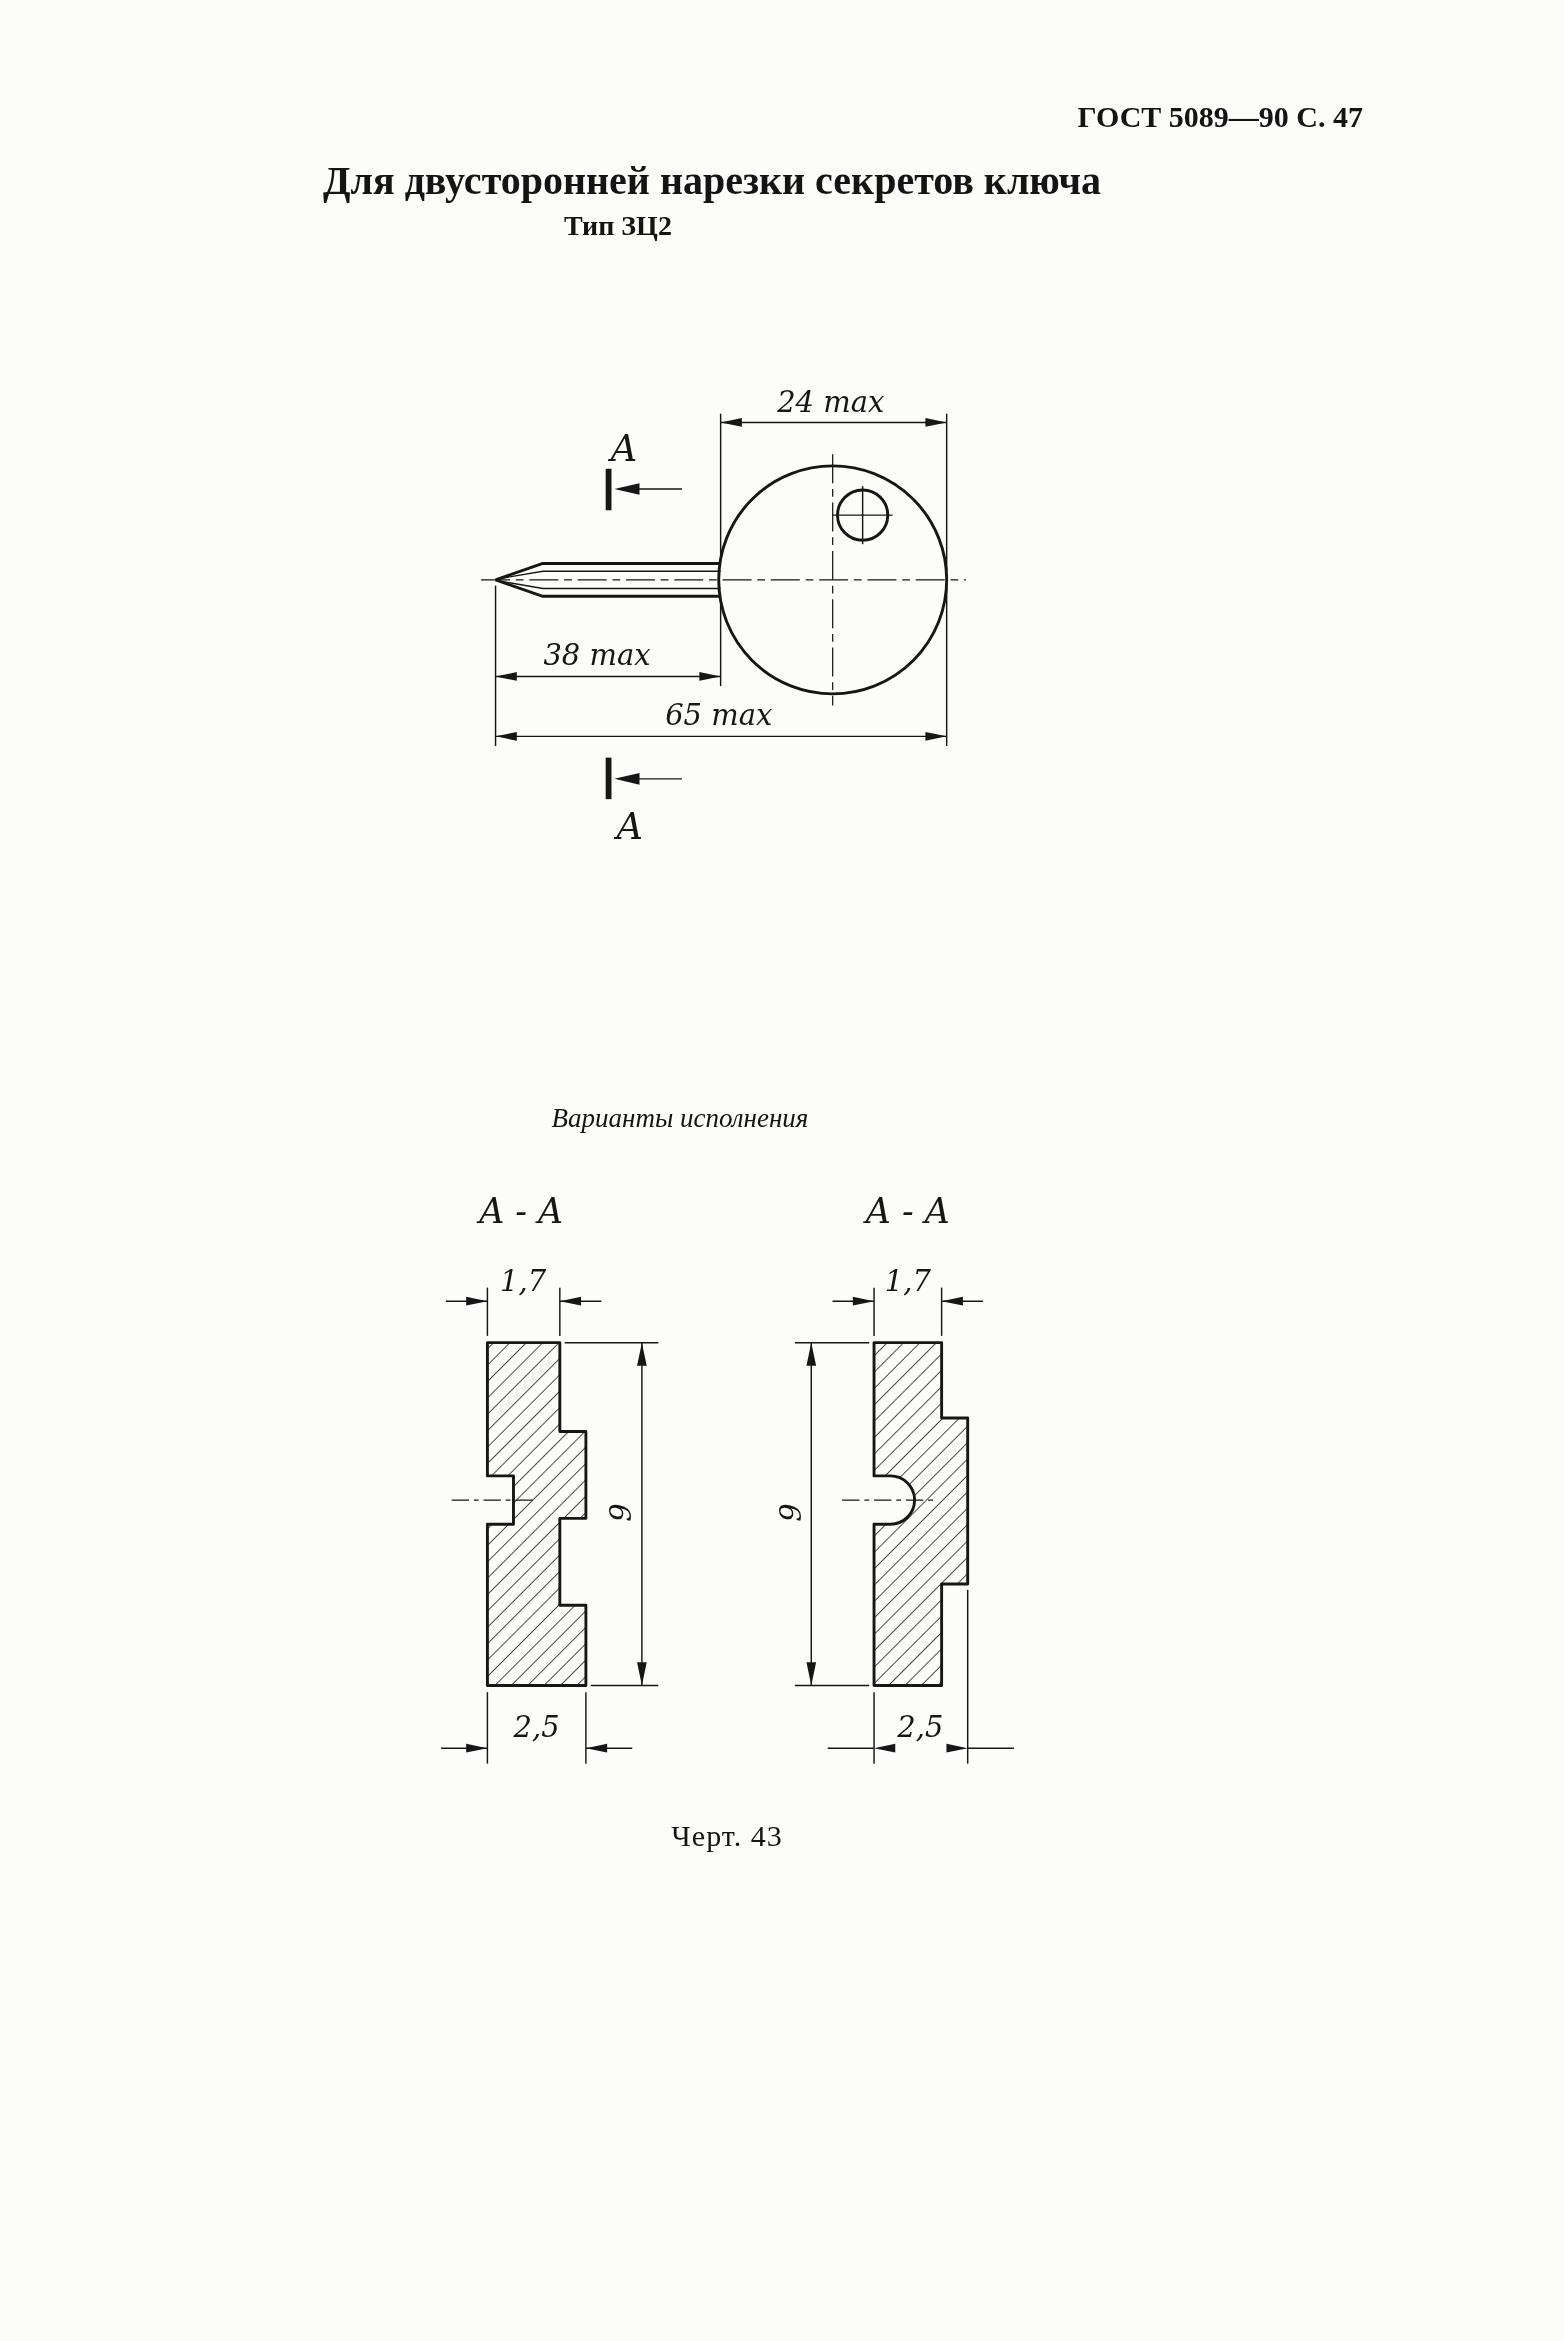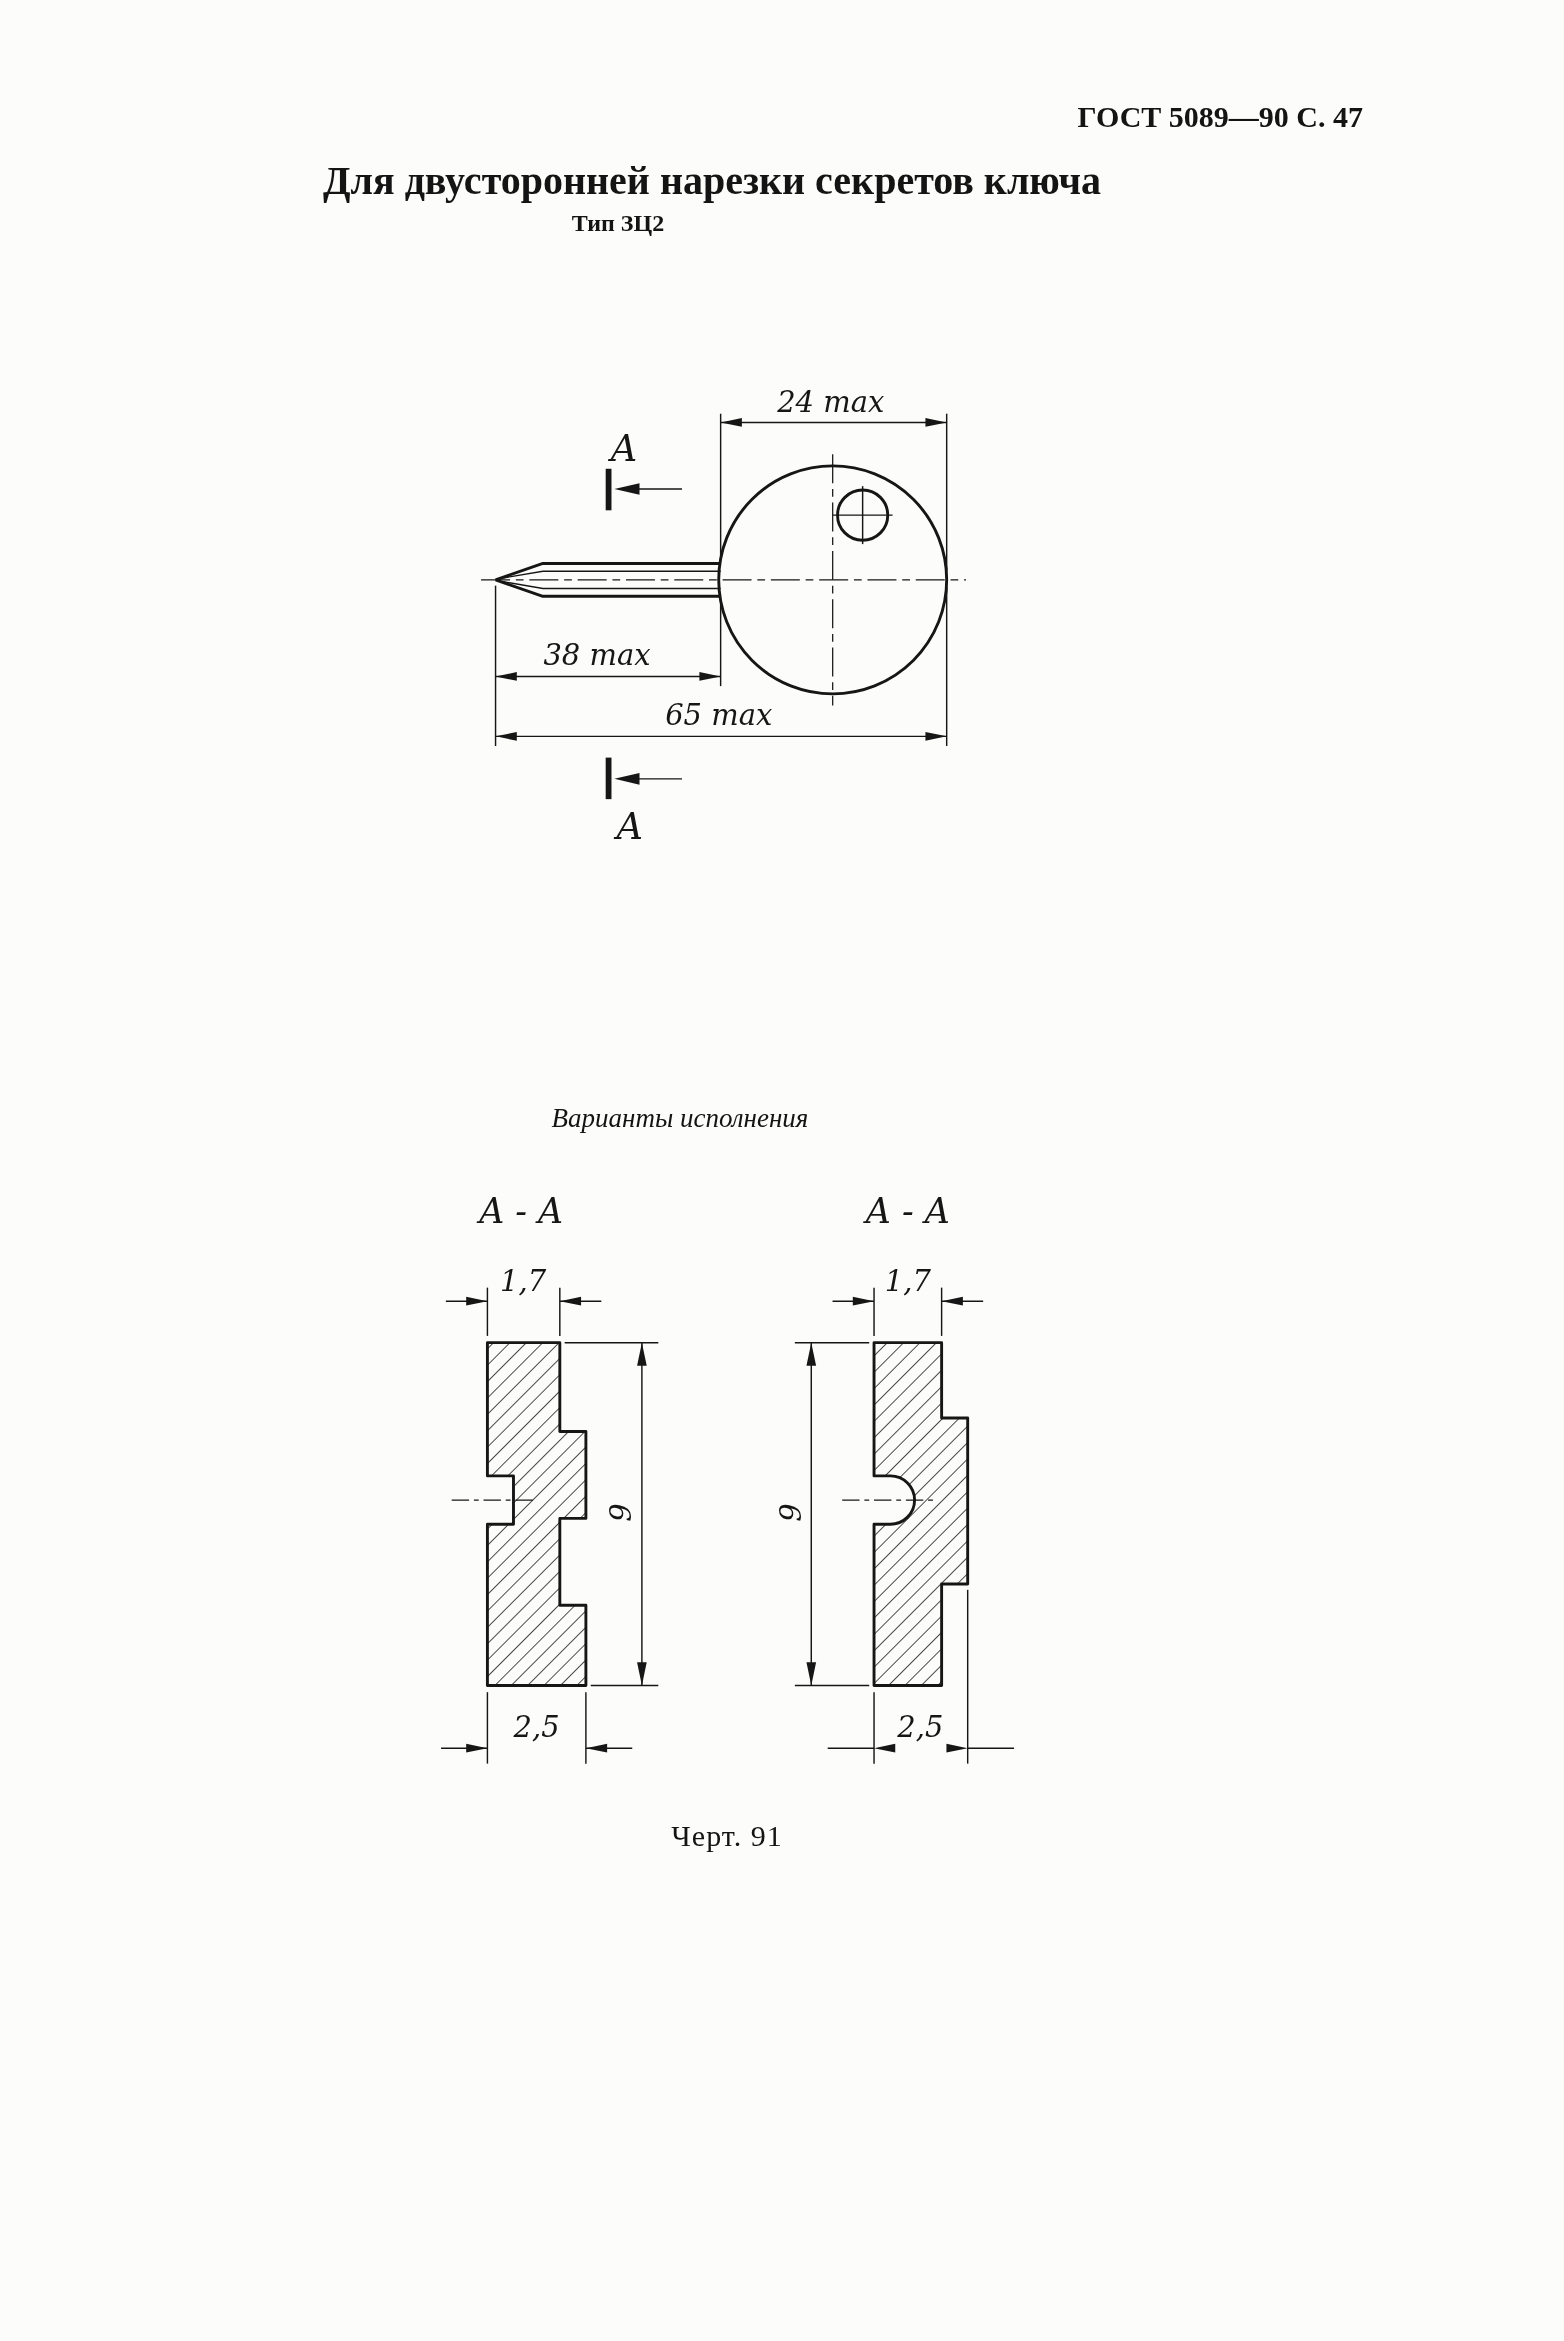--- a/index.html
+++ b/index.html
@@ -15,21 +15,21 @@
   .header {
     position:absolute; top:100px; right:201px;
     font-size:30px; font-weight:bold; white-space:nowrap;
   }
   .title {
     position:absolute; top:157px; left:712px; transform:translateX(-50%);
     font-size:40px; font-weight:bold; white-space:nowrap;
   }
   .subtitle {
     position:absolute; top:210px; left:618px; transform:translateX(-50%);
-    font-size:24px; font-weight:bold; white-space:nowrap;
+    font-size:28px; font-weight:bold; white-space:nowrap;
   }
   .variants {
     position:absolute; top:1103px; left:680px; transform:translateX(-50%);
     font-size:27px; font-style:italic; white-space:nowrap;
   }
   .caption {
     position:absolute; top:1819px; left:727px; transform:translateX(-50%);
     font-size:30px; letter-spacing:1px; white-space:nowrap;
   }
   svg { position:absolute; overflow:visible; }
@@ -194,16 +194,16 @@
       <line class="thin" x1="905" y1="1752" x2="905" y2="1826"></line>
       <line class="thin" x1="1002" y1="1646" x2="1002" y2="1826"></line>
       <line class="thin" x1="857" y1="1810" x2="905" y2="1810"></line>
       <line class="thin" x1="1002" y1="1810" x2="1050" y2="1810"></line>
       <polygon class="arrowhead" points="905,1810 927,1805.5 927,1814.5"></polygon>
       <polygon class="arrowhead" points="1002,1810 980,1805.5 980,1814.5"></polygon>
       <text class="dim-text" x="953" y="1798" text-anchor="middle">2,5</text>
     </g>
   </svg>
 
-  <div class="caption">Черт. 91</div>
+  <div class="caption">Черт. 43</div>
 
 </div>
 
 
 </body></html>

